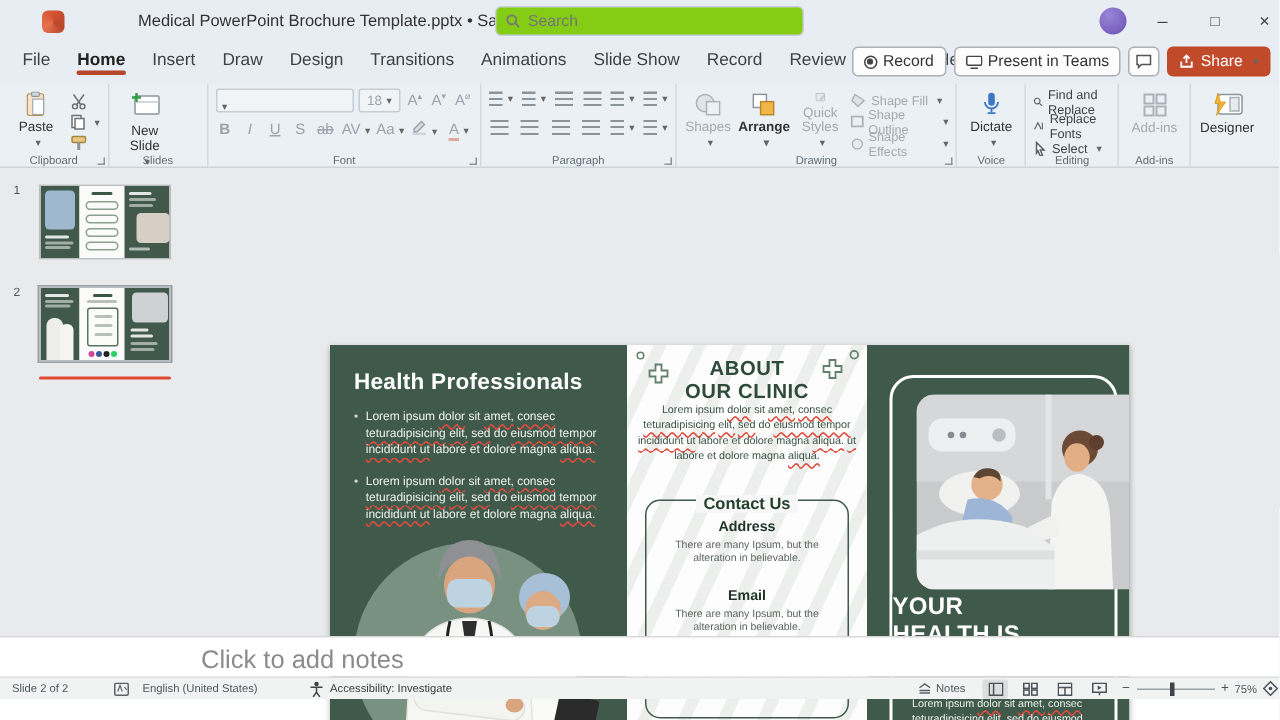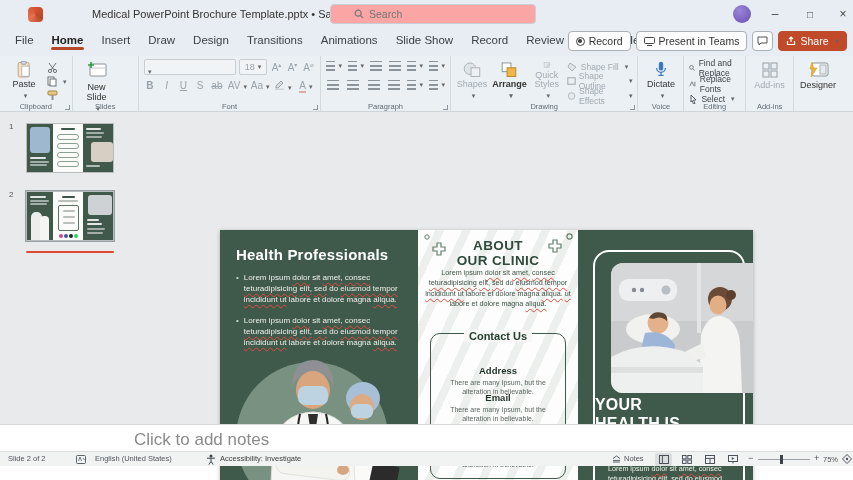--- a/index.html
+++ b/index.html
@@ -8,21 +8,21 @@
   .abs { position:absolute; }
 
   
   #titlebar { left:0; top:0; width:853px; height:28px; background:#e7edf2; }
   #tabrow   { left:0; top:28px; width:853px; height:28px; background:#e7edf2; }
   #ribbon   { left:0; top:56px; width:853px; height:56px; background:#eaf0f4; border-bottom:1px solid #cdd5da; display:flex; align-items:stretch; }
   .appicon { left:28px; top:7px; width:15px; height:15px; border-radius:4px;
              background:conic-gradient(#d35230,#b7472a,#e8734f,#d35230); }
   .title-txt { top:8px; font-size:11px; color:#333; white-space:nowrap; }
   .dd::after { content:"▾"; font-size:7px; color:#666; margin-left:3px; }
-  .searchbox { left:330px; top:4px; width:206px; height:20px; background:#fca5a5; border:1px solid #c9cfd4; border-radius:4px; display:flex; align-items:center; padding:0 6px; gap:5px;justify-content:flex-end; }
+  .searchbox { left:330px; top:4px; width:206px; height:20px; background:#84cc16; border:1px solid #c9cfd4; border-radius:4px; display:flex; align-items:center; padding:0 6px; gap:5px; }
   .searchbox input { border:none; outline:none; font-size:10.5px; color:#555; width:160px; background:transparent; font-family:"Liberation Sans",sans-serif; }
   .avatar { left:733px; top:5px; width:18px; height:18px; border-radius:50%;
             background:radial-gradient(circle at 35% 30%, #9a86d8, #6a4fb3); }
   .winctl { top:4px; width:20px; height:20px; font-size:12px; color:#444; display:flex; align-items:center; justify-content:center; }
 
   .tab { display:inline-block; font-size:11.5px; color:#3b4348; padding:6px 9px 5px; position:relative; }
   .tab.active { font-weight:bold; color:#222; }
   .tab.active::after { content:""; position:absolute; left:8px; right:8px; bottom:1px; height:3px; border-radius:2px; background:#b7472a; }
   .qa-btn { height:20px; border:1px solid #a9b0b6; border-radius:4px; background:#fdfdfd; font-size:10.5px; color:#333; display:inline-flex; align-items:center; gap:4px; padding:0 7px; }
   .share-btn { background:#c04a2a; border-color:#c04a2a; color:#fff; }
@@ -475,21 +475,21 @@
         <div class="abs" style="left:0;top:9px;width:160px;text-align:center;font-size:13.5px;line-height:1.08;font-weight:800;color:#2e4a3a;letter-spacing:.4px;">
           <div>ABOUT</div>
           <div>OUR CLINIC</div>
         </div>
         <div class="abs" style="left:7px;top:38px;width:146px;text-align:center;font-size:7.2px;line-height:1.45;color:#3c5245;"><span>Lorem ipsum </span><span class="sq">dolor</span><span> sit </span><span class="sq">amet,</span><span> </span><span class="sq">consec teturadipisicing</span><span> </span><span class="sq">elit,</span><span> </span><span class="sq">sed</span><span> do </span><span class="sq">eiusmod tempor</span><span> </span><span class="sq">incididunt ut</span><span> labore et dolore magna </span><span class="sq">aliqua.</span><span> </span><span class="sq">ut</span><span> labore et dolore magna </span><span class="sq">aliqua.</span></div>
 
         <div class="abs" style="left:12px;top:103px;width:136px;height:146px;border:1.5px solid #3f5a4a;border-radius:10px;"></div>
         <div class="abs" style="left:0;top:96px;width:160px;text-align:center;">
           <span style="font-size:11px;font-weight:800;color:#24402f;background:#f6f7f6;padding:0 5px;">Contact Us</span>
         </div>
-        <div class="abs" style="left:20px;top:116px;width:120px;margin-top:19px;">
+        <div class="abs" style="left:20px;top:116px;width:120px;">
           <div class="contact-head">Address</div>
           <div class="contact-text">There are many Ipsum, but the alteration in believable.</div>
         </div>
         <div class="abs" style="left:20px;top:162px;width:120px;">
           <div class="contact-head">Email</div>
           <div class="contact-text">There are many Ipsum, but the alteration in believable.</div>
         </div>
         <div class="abs" style="left:20px;top:208px;width:120px;">
           <div class="contact-head">Website</div>
           <div class="contact-text">There are many Ipsum, but the alteration in believable.</div>

